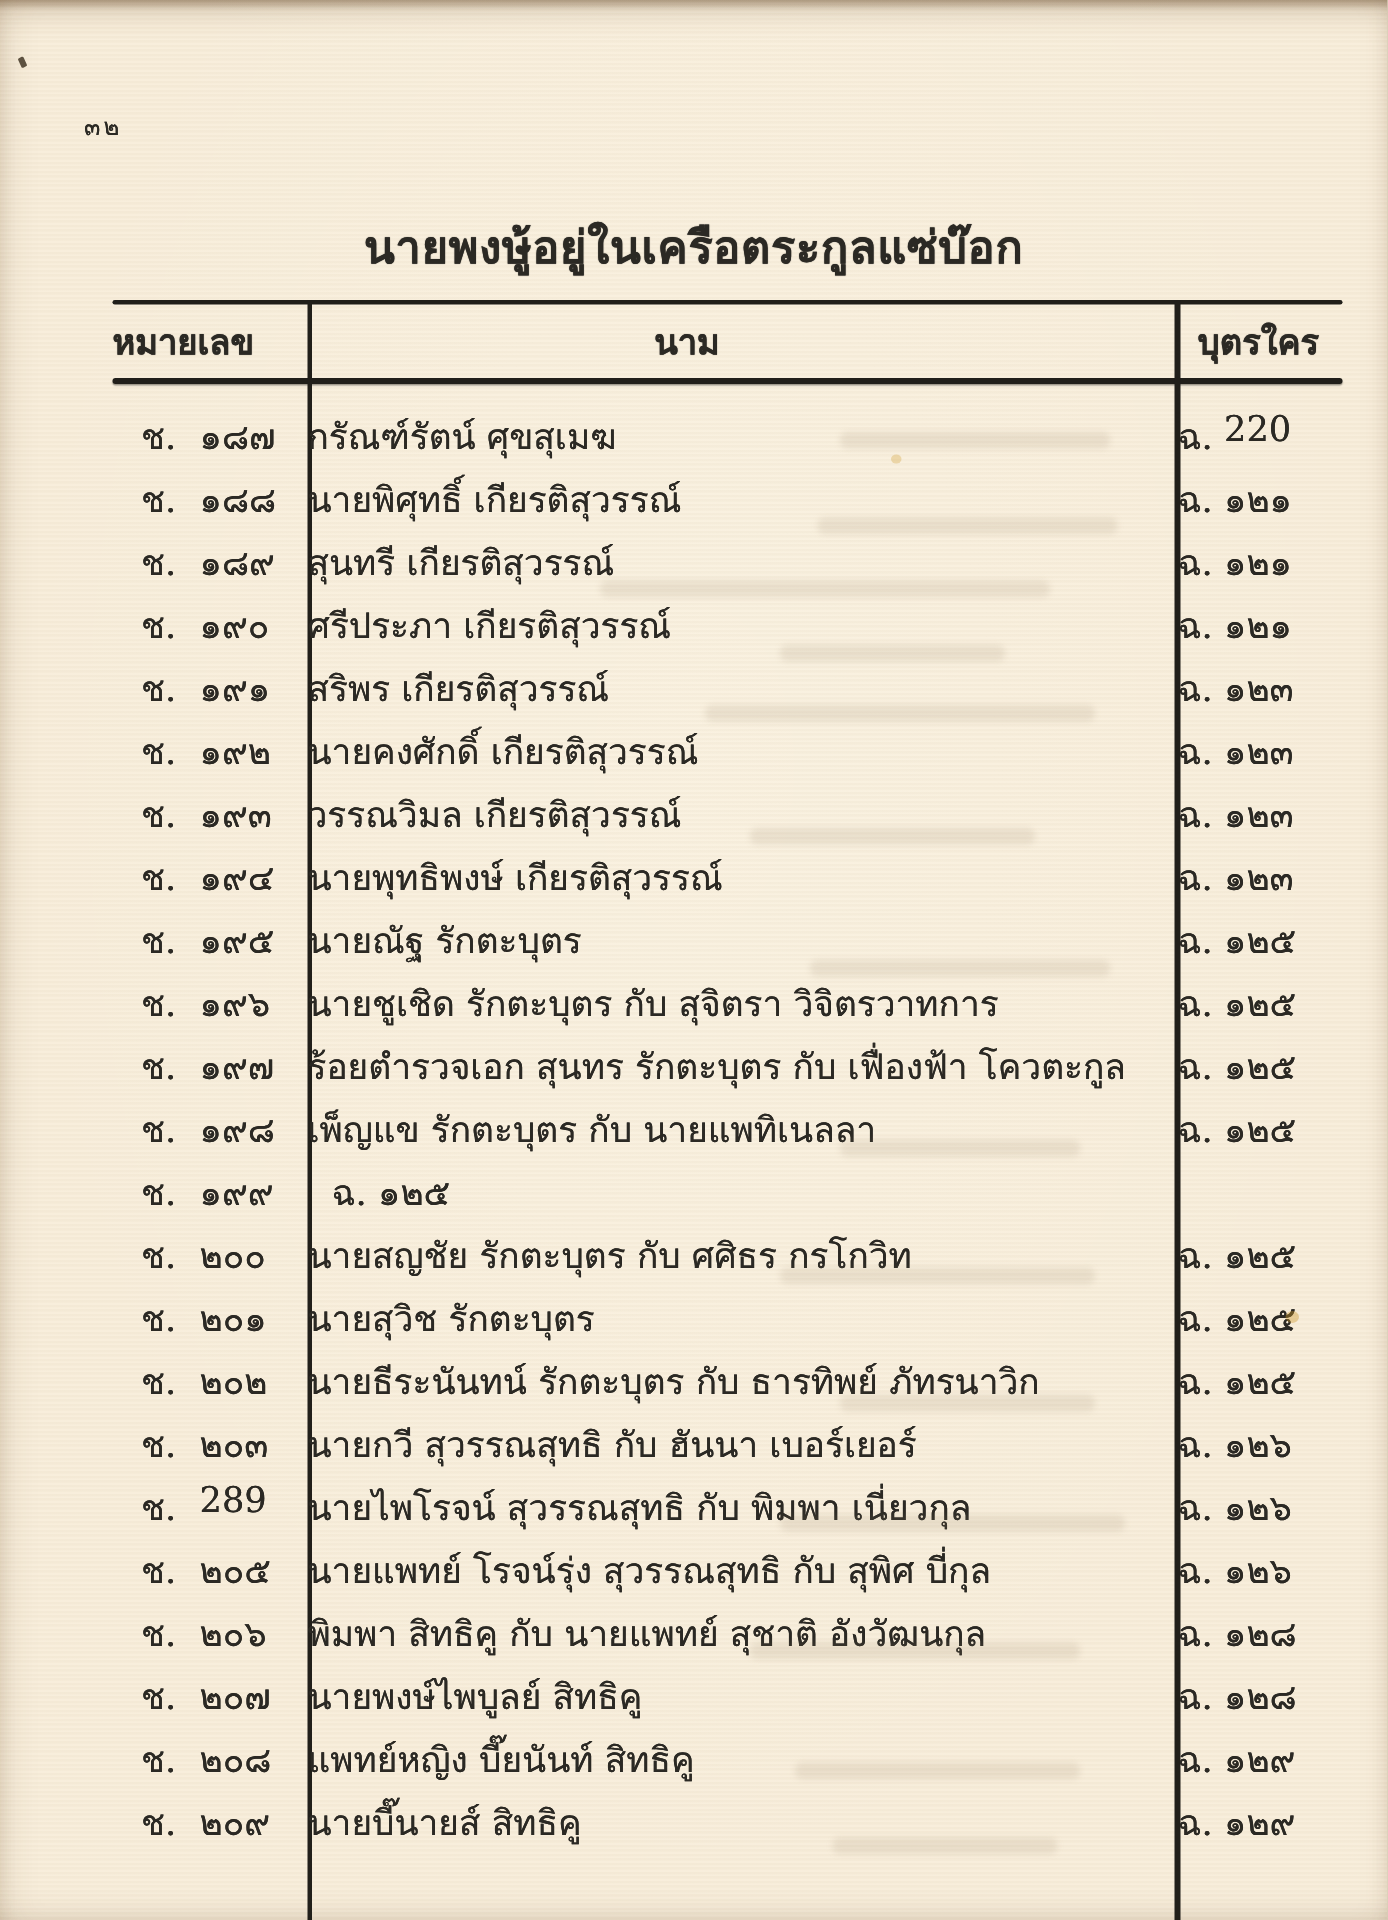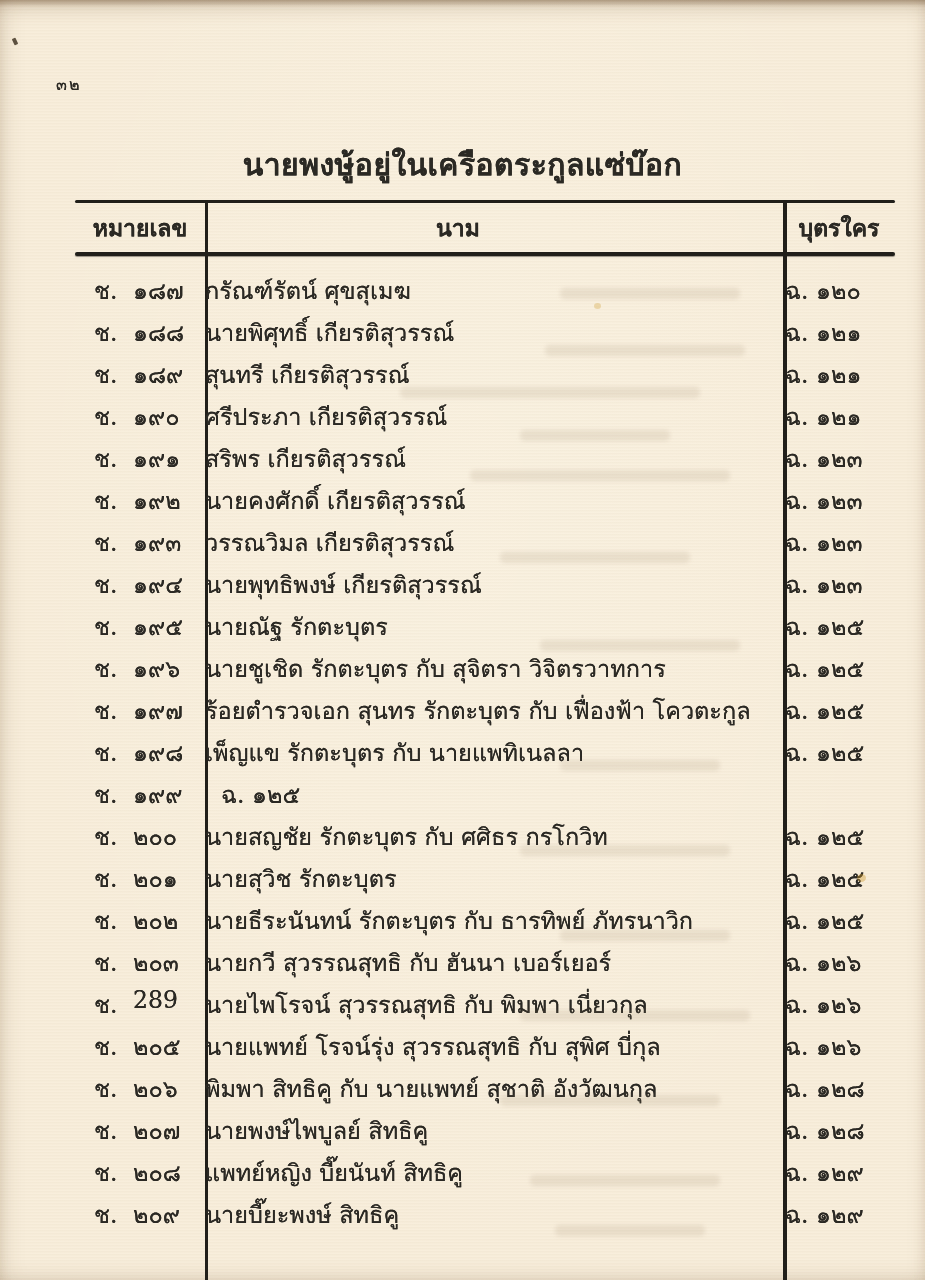--- a/index.html
+++ b/index.html
@@ -54,21 +54,21 @@
   .top-rule{
     position:absolute;top:0;left:0;right:0;height:3px;
     background:var(--rule);border-radius:2px;
   }
   .header-row{
     position:absolute;top:3px;left:0;right:0;height:49px;
     display:flex;align-items:center;
     font-weight:bold;font-size:23px;
     text-shadow:0 0 .5px var(--ink);
   }
-  .h-no{width:130px;text-align:center;}
+  .h-no{width:130px;text-align:left;}
   .h-name{width:578px;text-align:center;padding-right:72px;box-sizing:border-box;}
   .h-child{flex:1;text-align:center;}
   .header-rule{
     position:absolute;top:52px;left:0;right:0;height:4px;
     background:var(--rule);border-radius:2px;
     box-shadow:0 1px 1px rgba(33,31,26,.45);
   }
   .vline{
     position:absolute;top:0;bottom:0;width:3px;
     background:var(--rule);
@@ -128,21 +128,21 @@
 
     <div class="rows">
   <div class="row">
     <div class="cell-no">
       <span class="prefix">ช.</span>
       <span>๑๘๗</span>
     </div>
     <div class="cell-name">กรัณฑ์รัตน์  ศุขสุเมฆ</div>
     <div class="cell-child">
       <span class="prefix">ฉ.</span>
-      <span>๑๒๐</span>
+      <span>220</span>
     </div>
   </div>
 
   <div class="row">
     <div class="cell-no">
       <span class="prefix">ช.</span>
       <span>๑๘๘</span>
     </div>
     <div class="cell-name">นายพิศุทธิ์  เกียรติสุวรรณ์</div>
     <div class="cell-child">
@@ -388,21 +388,21 @@
       <span class="prefix">ฉ.</span>
       <span>๑๒๙</span>
     </div>
   </div>
 
   <div class="row">
     <div class="cell-no">
       <span class="prefix">ช.</span>
       <span>๒๐๙</span>
     </div>
-    <div class="cell-name">นายบี๊ยะพงษ์  สิทธิคู</div>
+    <div class="cell-name">นายบี๊นายส์  สิทธิคู</div>
     <div class="cell-child">
       <span class="prefix">ฉ.</span>
       <span>๑๒๙</span>
     </div>
   </div>
 </div>
   </div>
 
   <div class="ghost" style="left:560px;top:288px;width:180px;"></div>
   <div class="ghost" style="left:545px;top:345px;width:200px;"></div>

